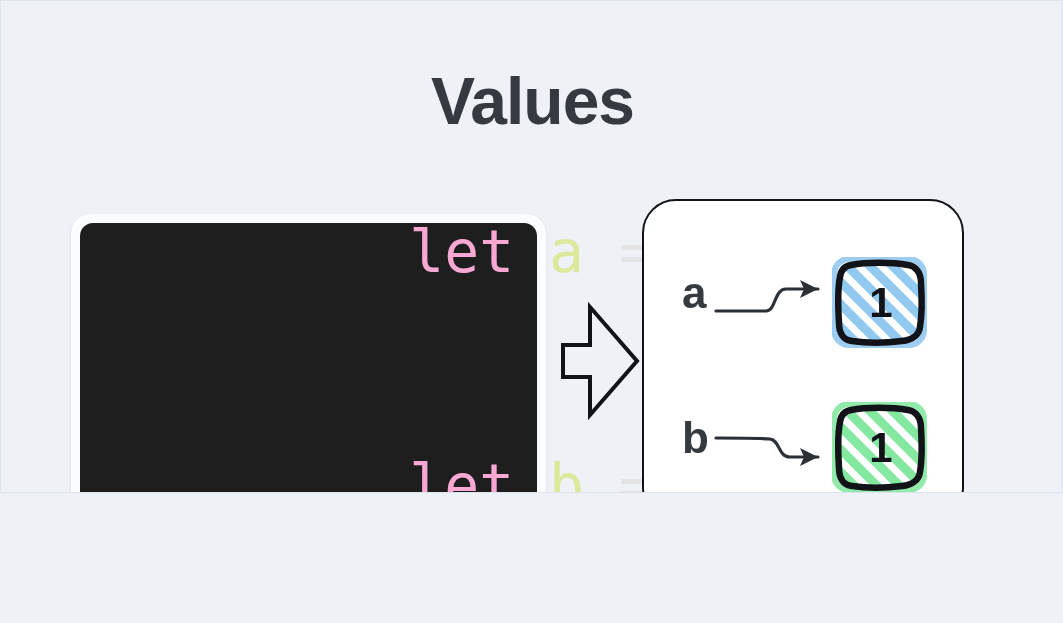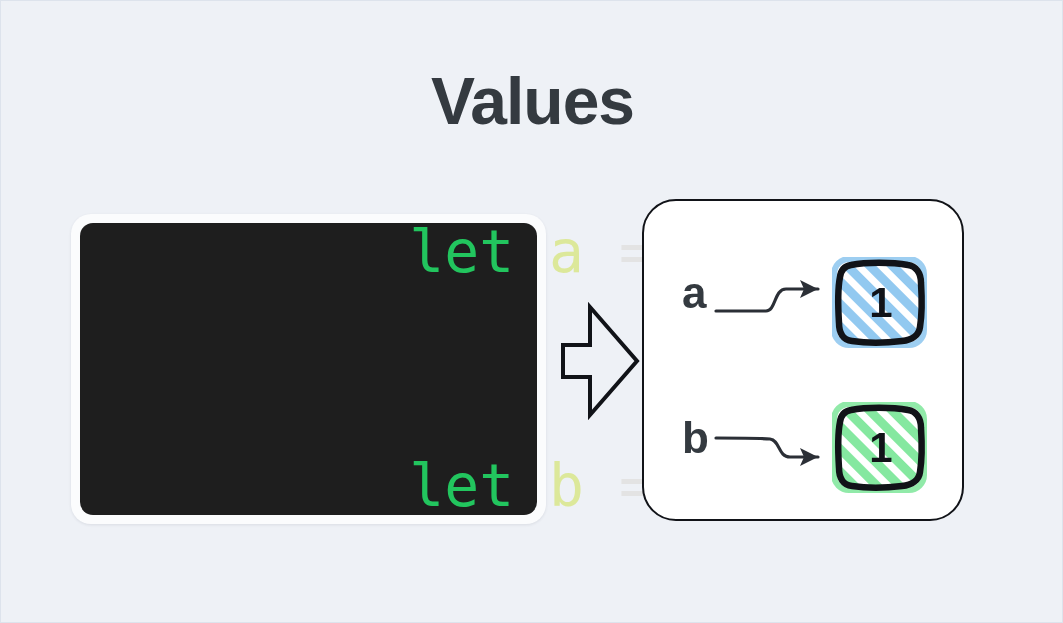--- a/index.html
+++ b/index.html
@@ -9,21 +9,21 @@
   body {
     width: 1063px;
     height: 623px;
     background: #eef1f6;
     font-family: "Liberation Sans", sans-serif;
     overflow: hidden;
   }
   #page {
     position: relative;
     width: 1063px;
-    height: 623px;
+    height: 493px;
     background: #eef1f6;
     box-sizing: border-box;
     border: 1px solid #dde3ec;
     overflow: hidden;
   }
 
   
   #title {
     position: absolute;
     top: 64px;
@@ -60,21 +60,21 @@
     flex-direction: column;
     justify-content: center;
     padding-left: 50px;
   }
   .code-line {
     font-family: "DejaVu Sans Mono", "Liberation Mono", monospace;
     font-size: 58px;
     line-height: 78px;
     white-space: pre;
   }
-  .tok-kw   { color: #22c55e; }
+  .tok-kw   { color: #f9a8d4; }
   .tok-var  { color: #dce89a; }
   .tok-op   { color: #e3e3e3; }
   .tok-num  { color: #b5cea8; }
   .tok-ref  { color: #82aaff; }
   .tok-punc { color: #d4d4d4; }
 
   
   #flow-arrow {
     position: absolute;
     left: 552px;

